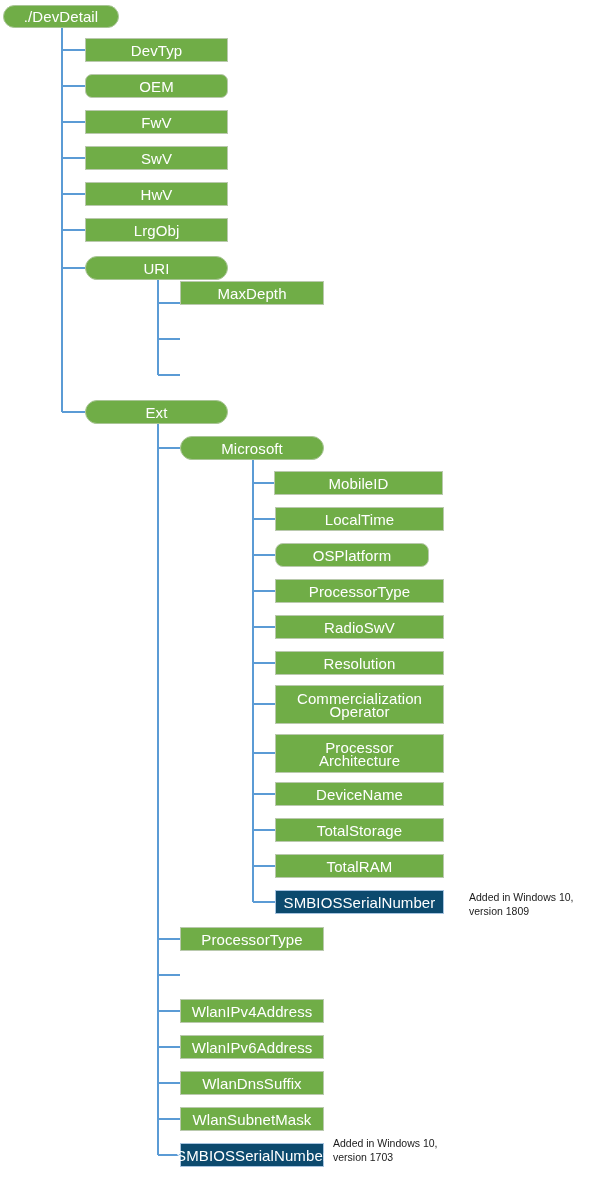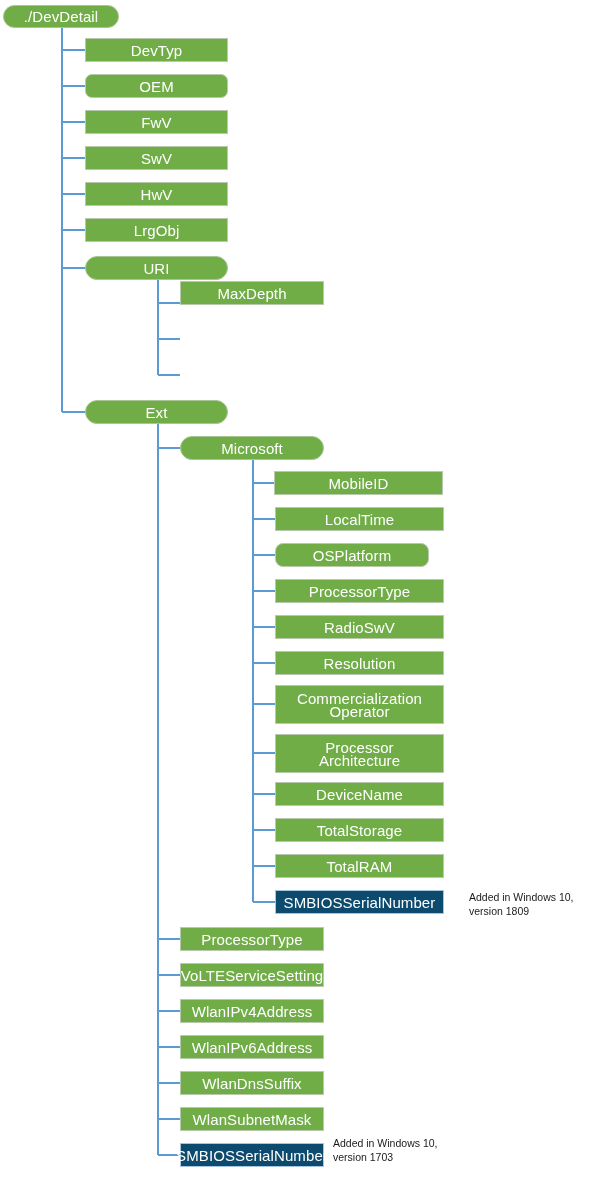--- a/index.html
+++ b/index.html
@@ -99,21 +99,20 @@
   <div class="node" style="left:85px;top:146px;width:143px;height:24px;">SwV</div>
   <div class="node" style="left:85px;top:182px;width:143px;height:24px;">HwV</div>
   <div class="node" style="left:85px;top:218px;width:143px;height:24px;">LrgObj</div>
   <div class="node pill" style="left:85px;top:256px;width:143px;height:24px;">URI</div>
   <div class="node pill" style="left:85px;top:400px;width:143px;height:24px;">Ext</div>
 
   <div class="node" style="left:180px;top:281px;width:144px;height:24px;">MaxDepth</div>
 
   <div class="node pill" style="left:180px;top:436px;width:144px;height:24px;">Microsoft</div>
   <div class="node" style="left:180px;top:927px;width:144px;height:24px;">ProcessorType</div>
-  <div class="node" style="left:180px;top:963px;width:144px;height:24px;">VoLTEServiceSetting</div>
   <div class="node" style="left:180px;top:999px;width:144px;height:24px;">WlanIPv4Address</div>
   <div class="node" style="left:180px;top:1035px;width:144px;height:24px;">WlanIPv6Address</div>
   <div class="node" style="left:180px;top:1071px;width:144px;height:24px;">WlanDnsSuffix</div>
   <div class="node" style="left:180px;top:1107px;width:144px;height:24px;">WlanSubnetMask</div>
   <div class="node blue" style="left:180px;top:1143px;width:144px;height:24px;">SMBIOSSerialNumber</div>
 
   <div class="node" style="left:274px;top:471px;width:169px;height:24px;">MobileID</div>
   <div class="node" style="left:275px;top:507px;width:169px;height:24px;">LocalTime</div>
   <div class="node" style="left:275px;top:543px;width:154px;height:24px;border-radius:8px;">OSPlatform</div>
   <div class="node" style="left:275px;top:579px;width:169px;height:24px;">ProcessorType</div>

